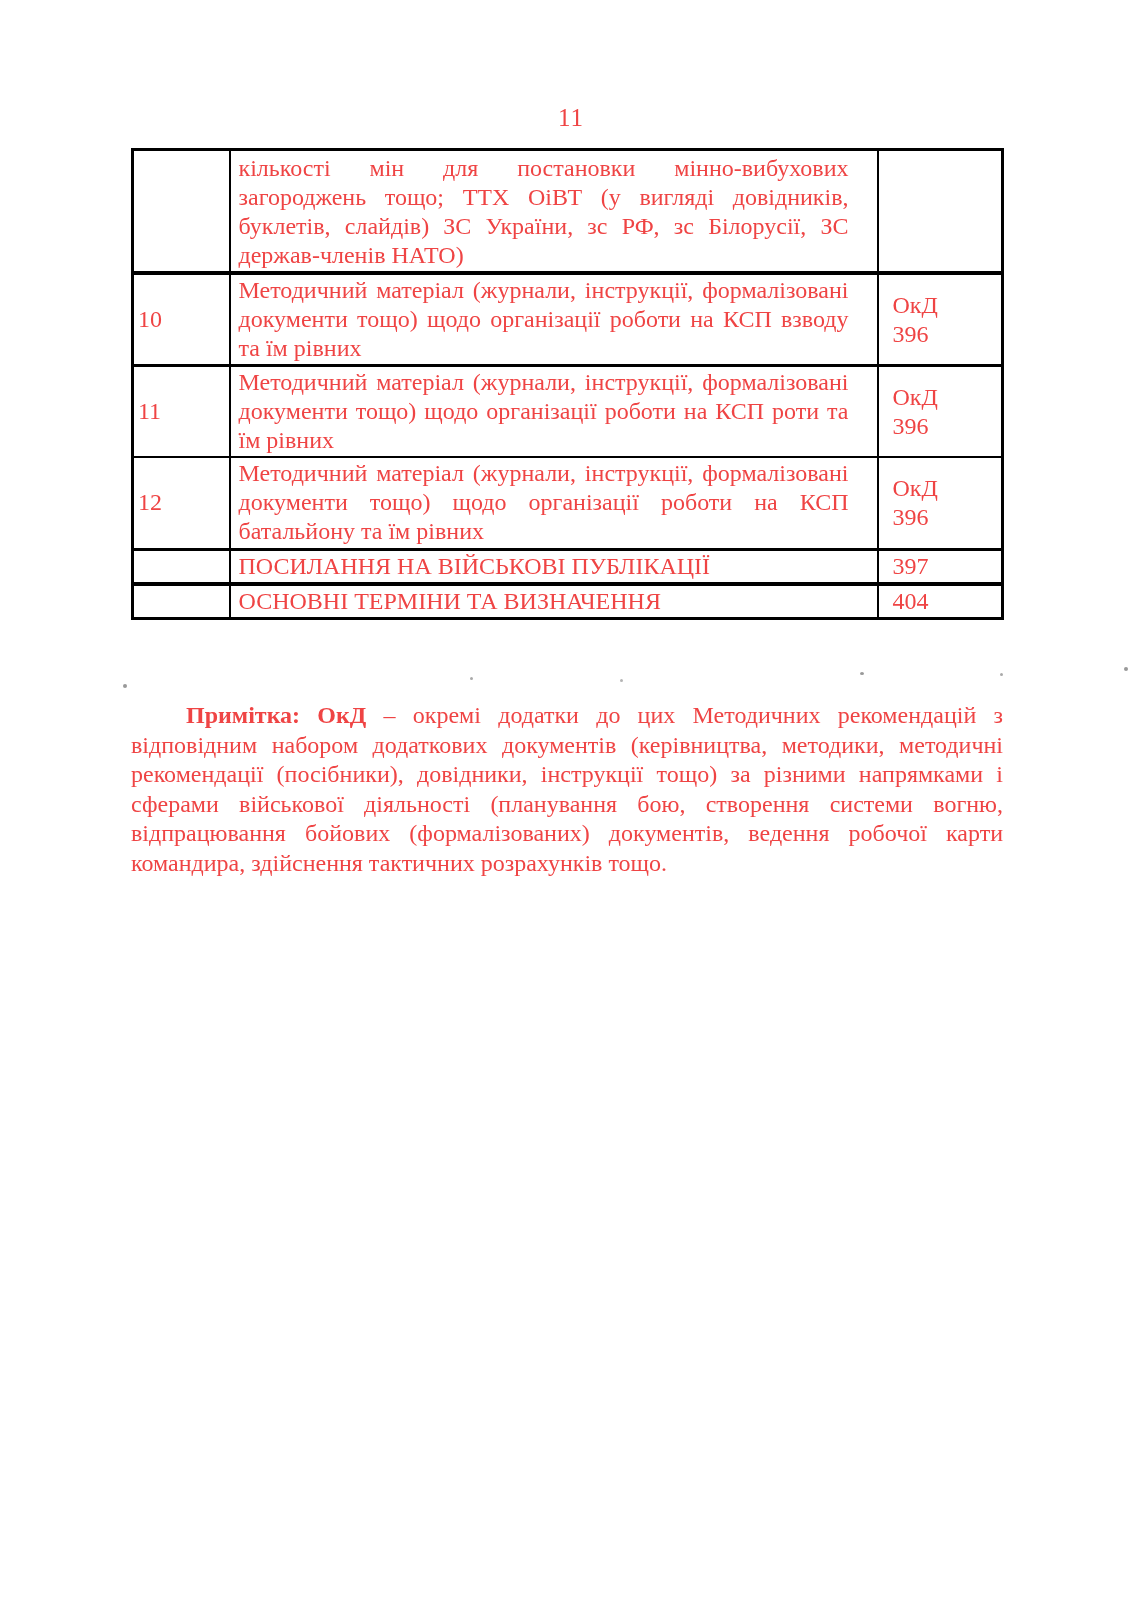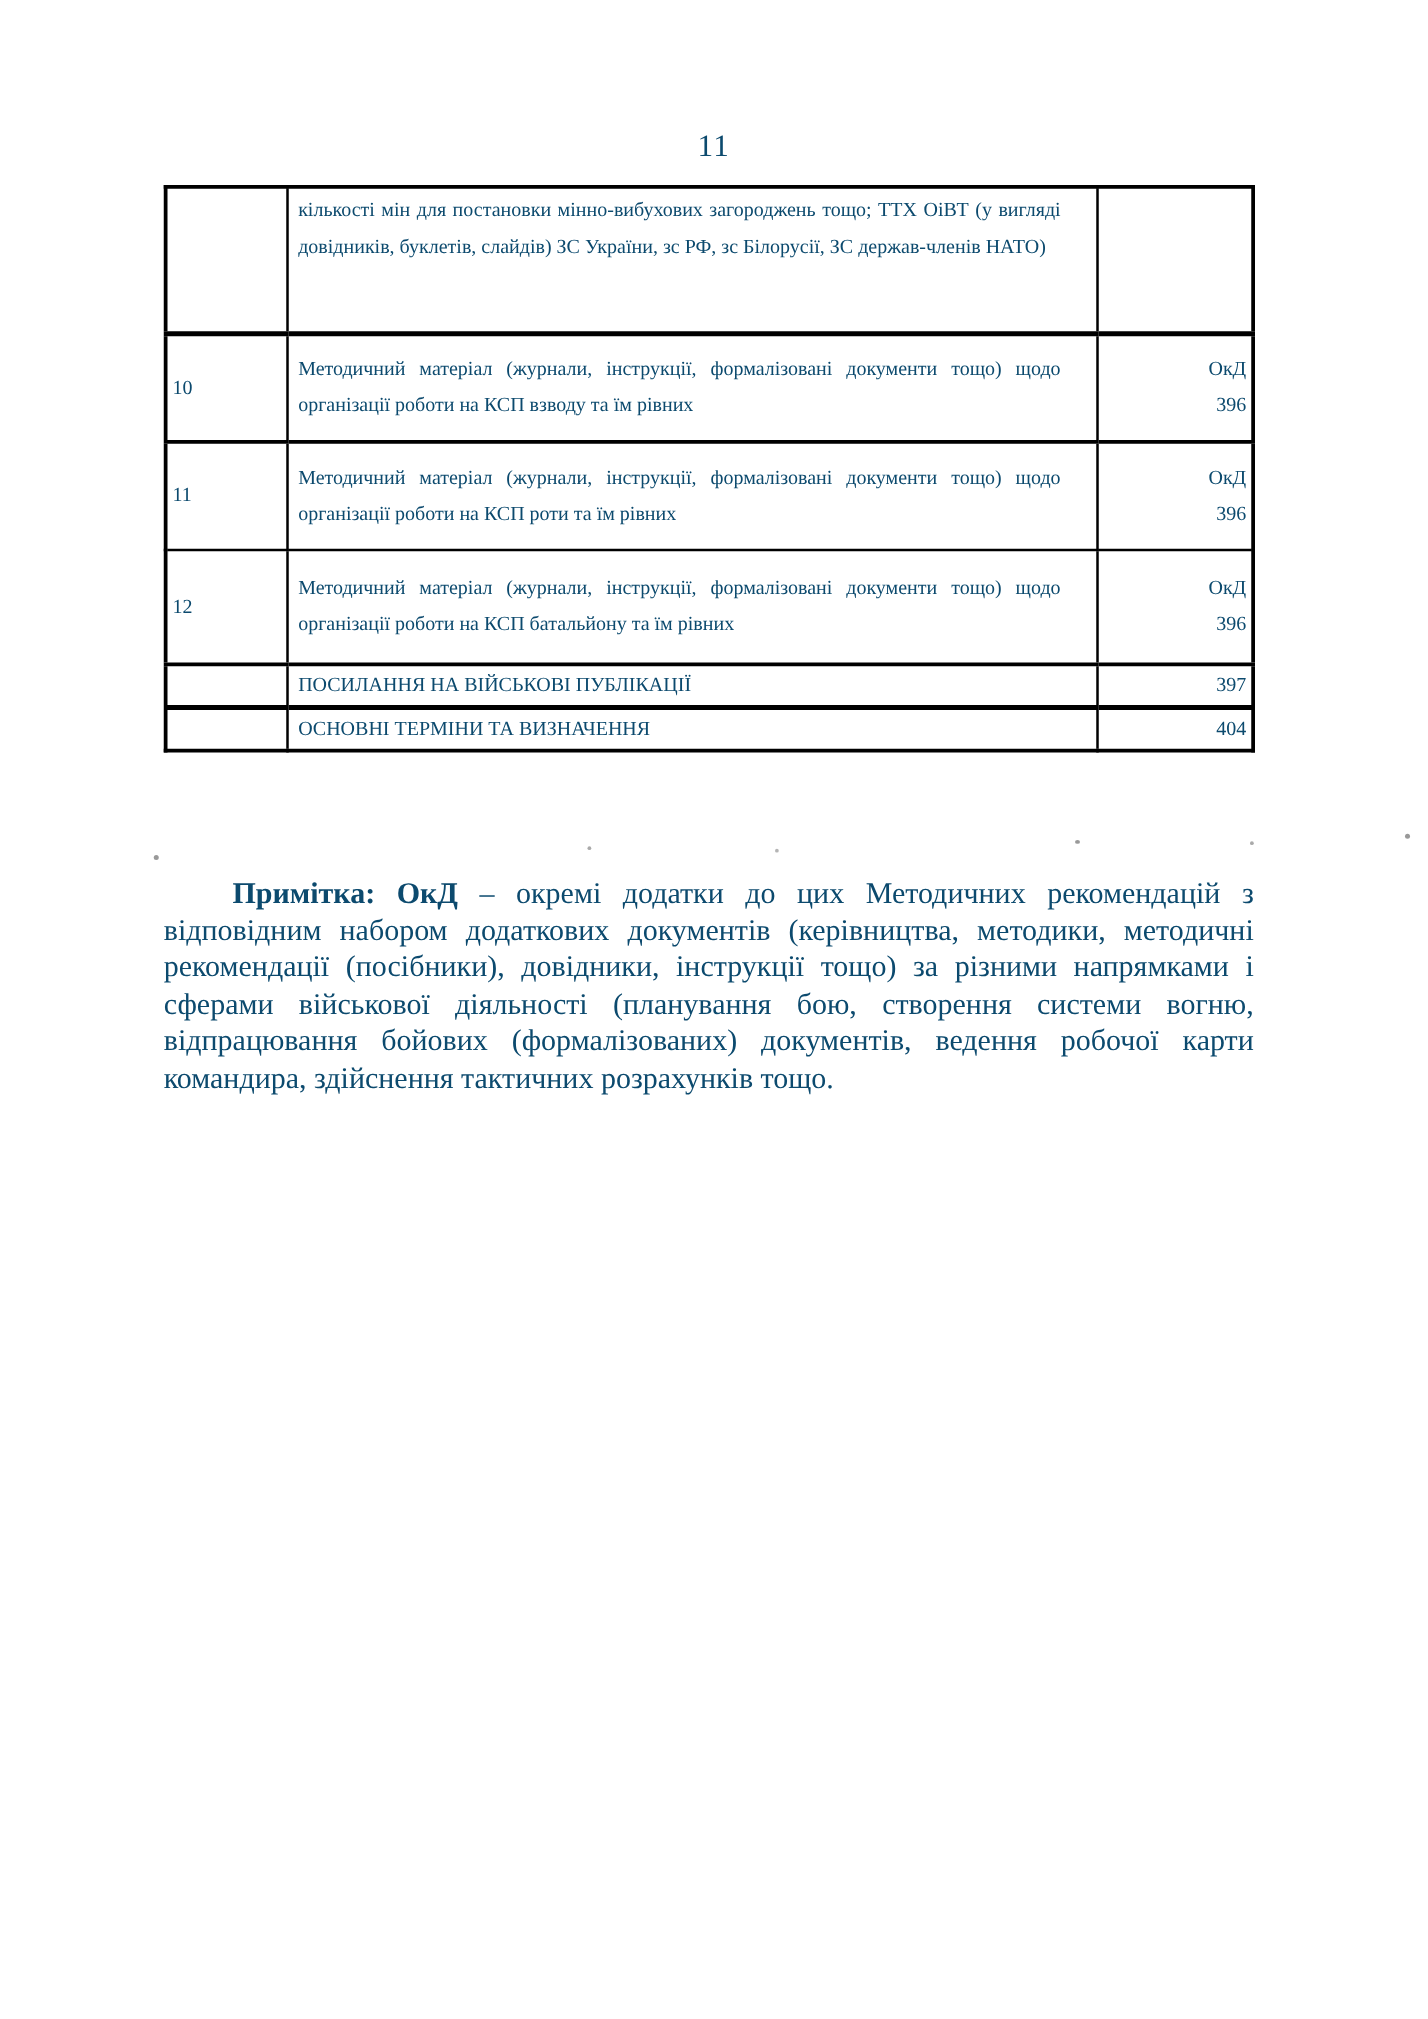--- a/index.html
+++ b/index.html
@@ -6,21 +6,21 @@
     margin: 0;
     padding: 0;
     background: #ffffff;
   }
   .page {
     position: relative;
     width: 1142px;
     height: 1615px;
     background: #ffffff;
     font-family: "Liberation Serif", "DejaVu Serif", serif;
-    color: #0c4a6e;
+    color: #ef4444;
     overflow: hidden;
   }
   .page-number {
     position: absolute;
     top: 104px;
     left: 0;
     width: 100%;
     text-align: center;
     font-size: 25px;
     letter-spacing: 1px;
@@ -34,41 +34,41 @@
     table-layout: fixed;
     border: 3px solid #000;
   }
   table.toc col.c-num { width: 97px; }
   table.toc col.c-txt { width: 648px; }
   table.toc col.c-ref { width: 125px; }
   table.toc td {
     border: 2px solid #000;
     border-top-width: 3px;
     box-sizing: border-box;
-    font-size: 16px;
+    font-size: 24px;
     line-height: 29px;
     vertical-align: middle;
     overflow: hidden;
   }
   table.toc tr:first-child td { border-top: none; }
   table.toc tr.bt4 td { border-top-width: 4px; }
   table.toc tr.bt2 td { border-top-width: 2px; }
   td.num {
     text-align: left;
     padding: 0 4px;
   }
   td.txt {
     text-align: justify;
     padding: 1px 28px 1px 8px;
   }
   tr.r-cont td.txt { vertical-align: top; padding-top: 3px; }
   td.ref {
-    text-align: right;
+    text-align: left;
     white-space: pre-line;
-    padding: 0 4px;
+    padding: 0 14px;
   }
   tr.rh117 td { height: 117px; }
   tr.rh87  td { height: 87px; }
   tr.rh86  td { height: 86px; }
   tr.rh92  td { height: 92px; }
   tr.rh32  td { height: 32px; }
   tr.rh27  td { height: 27px; }
   .note {
     position: absolute;
     left: 131px;

